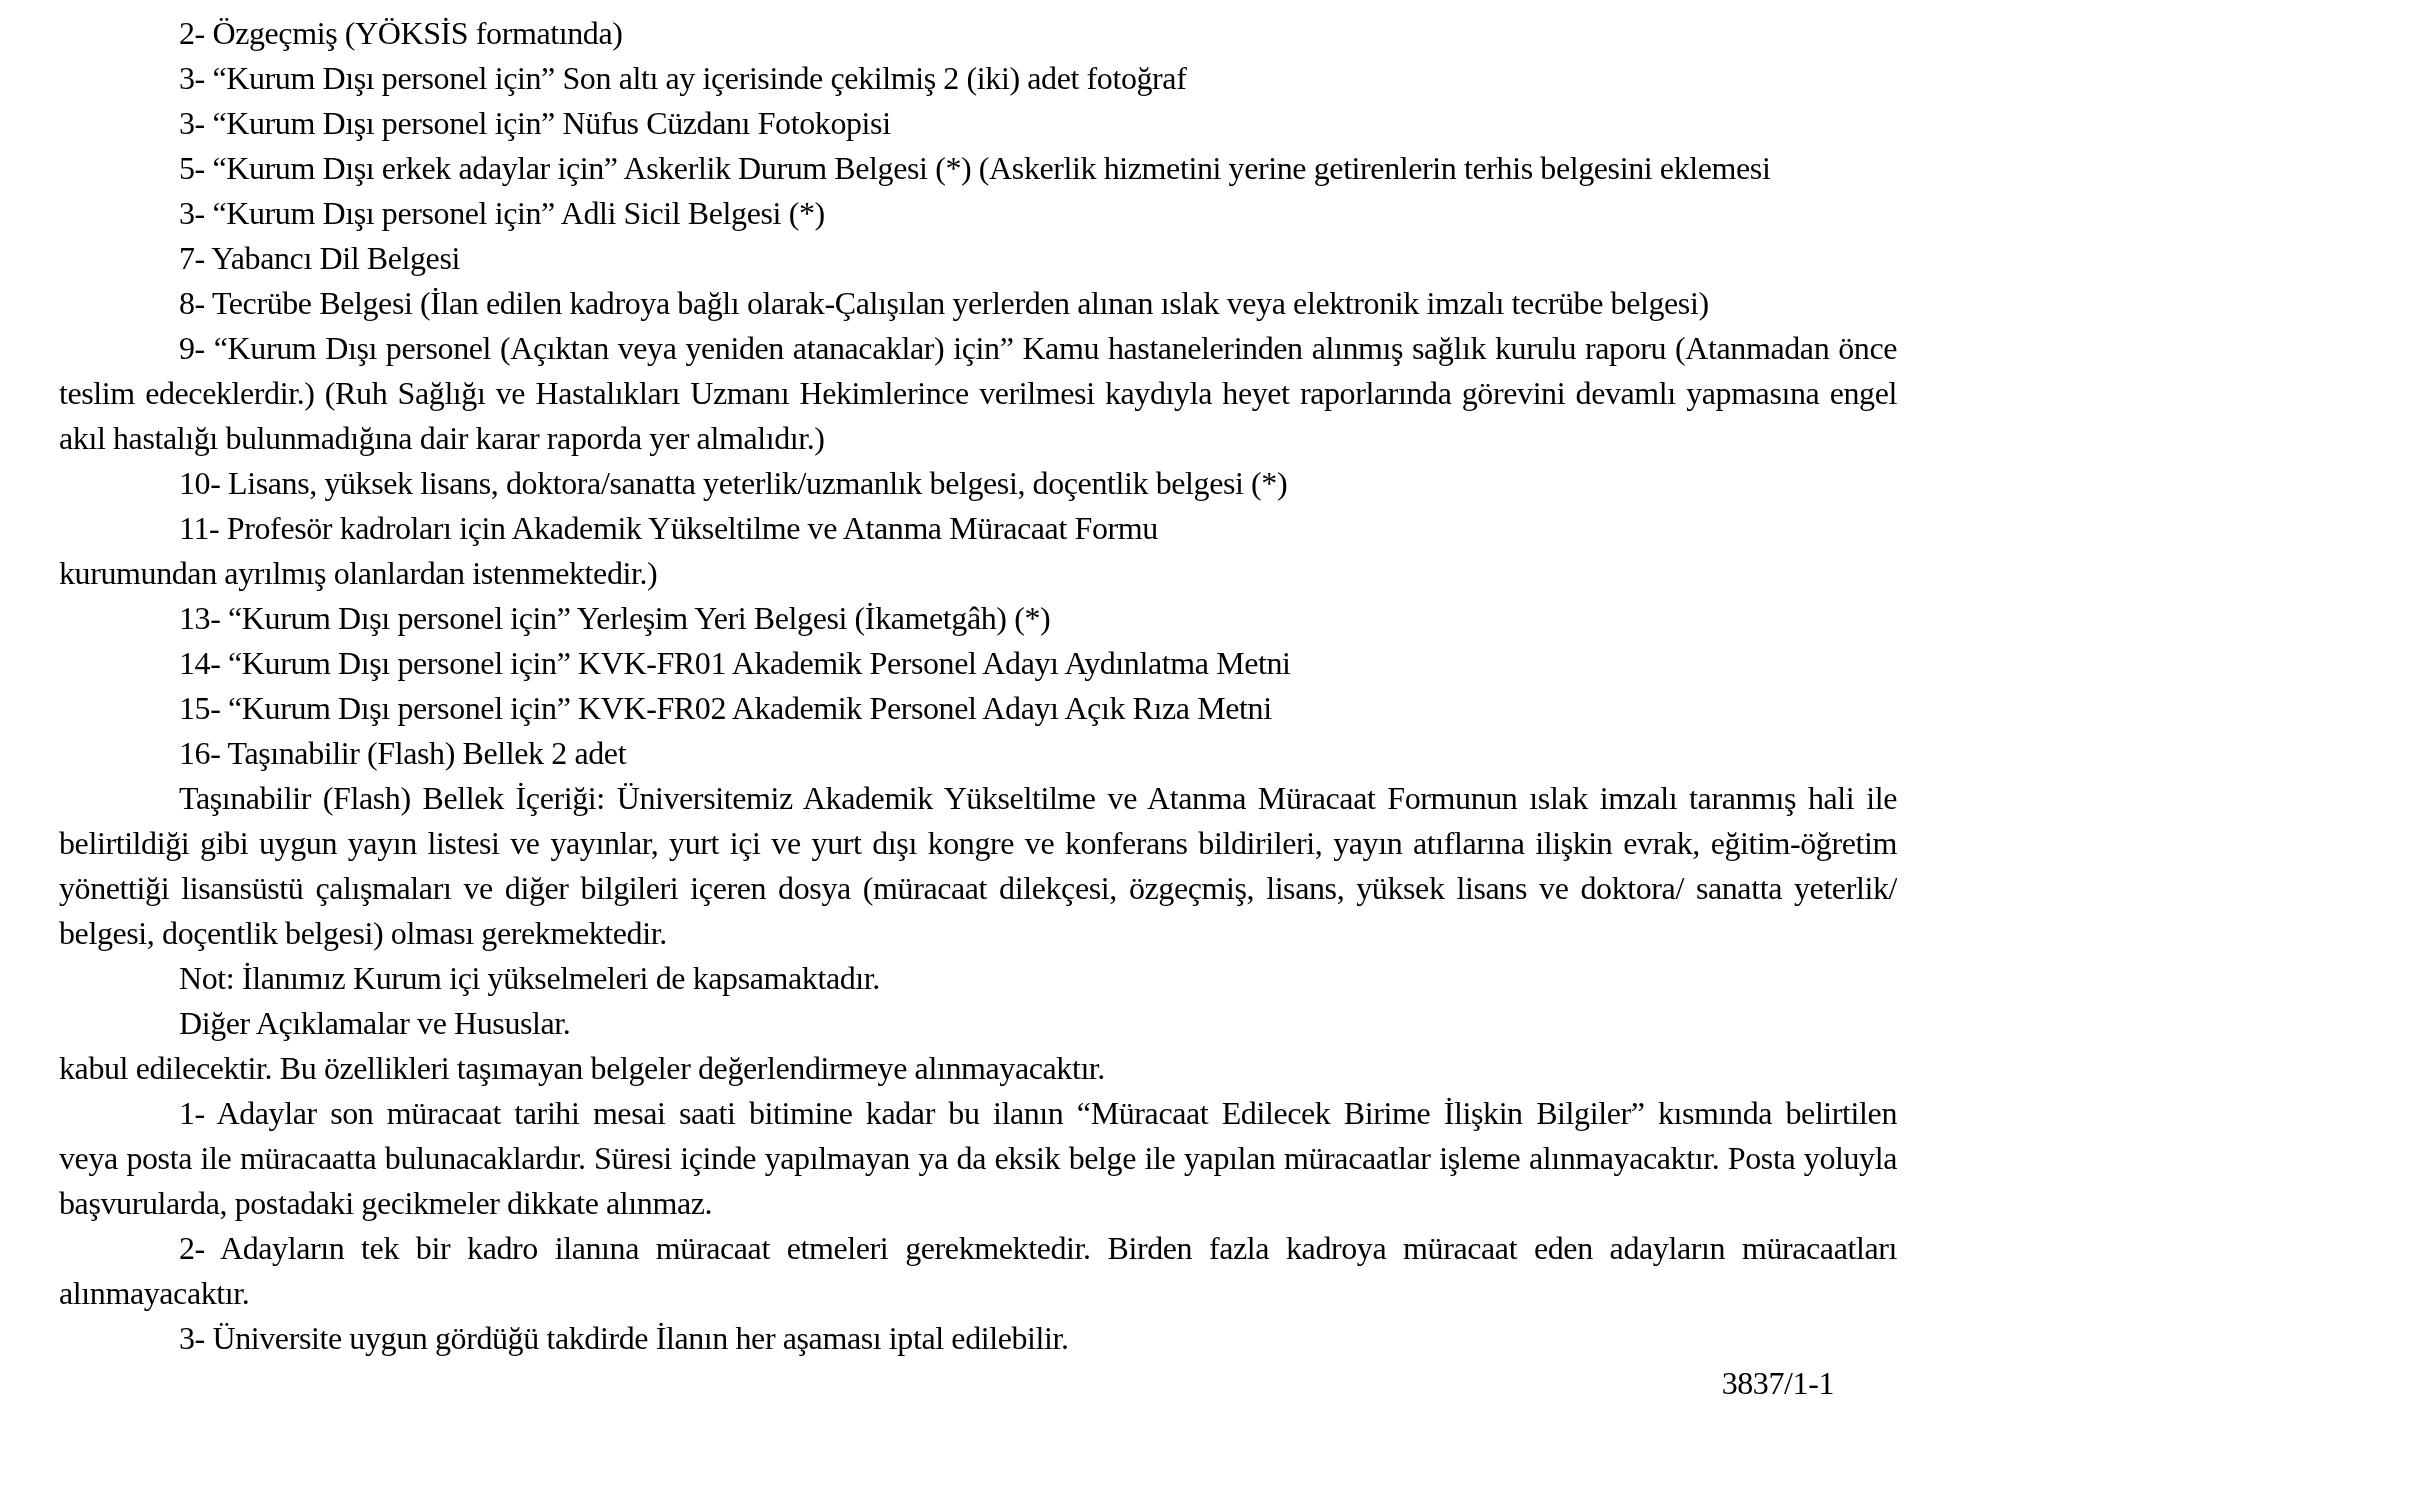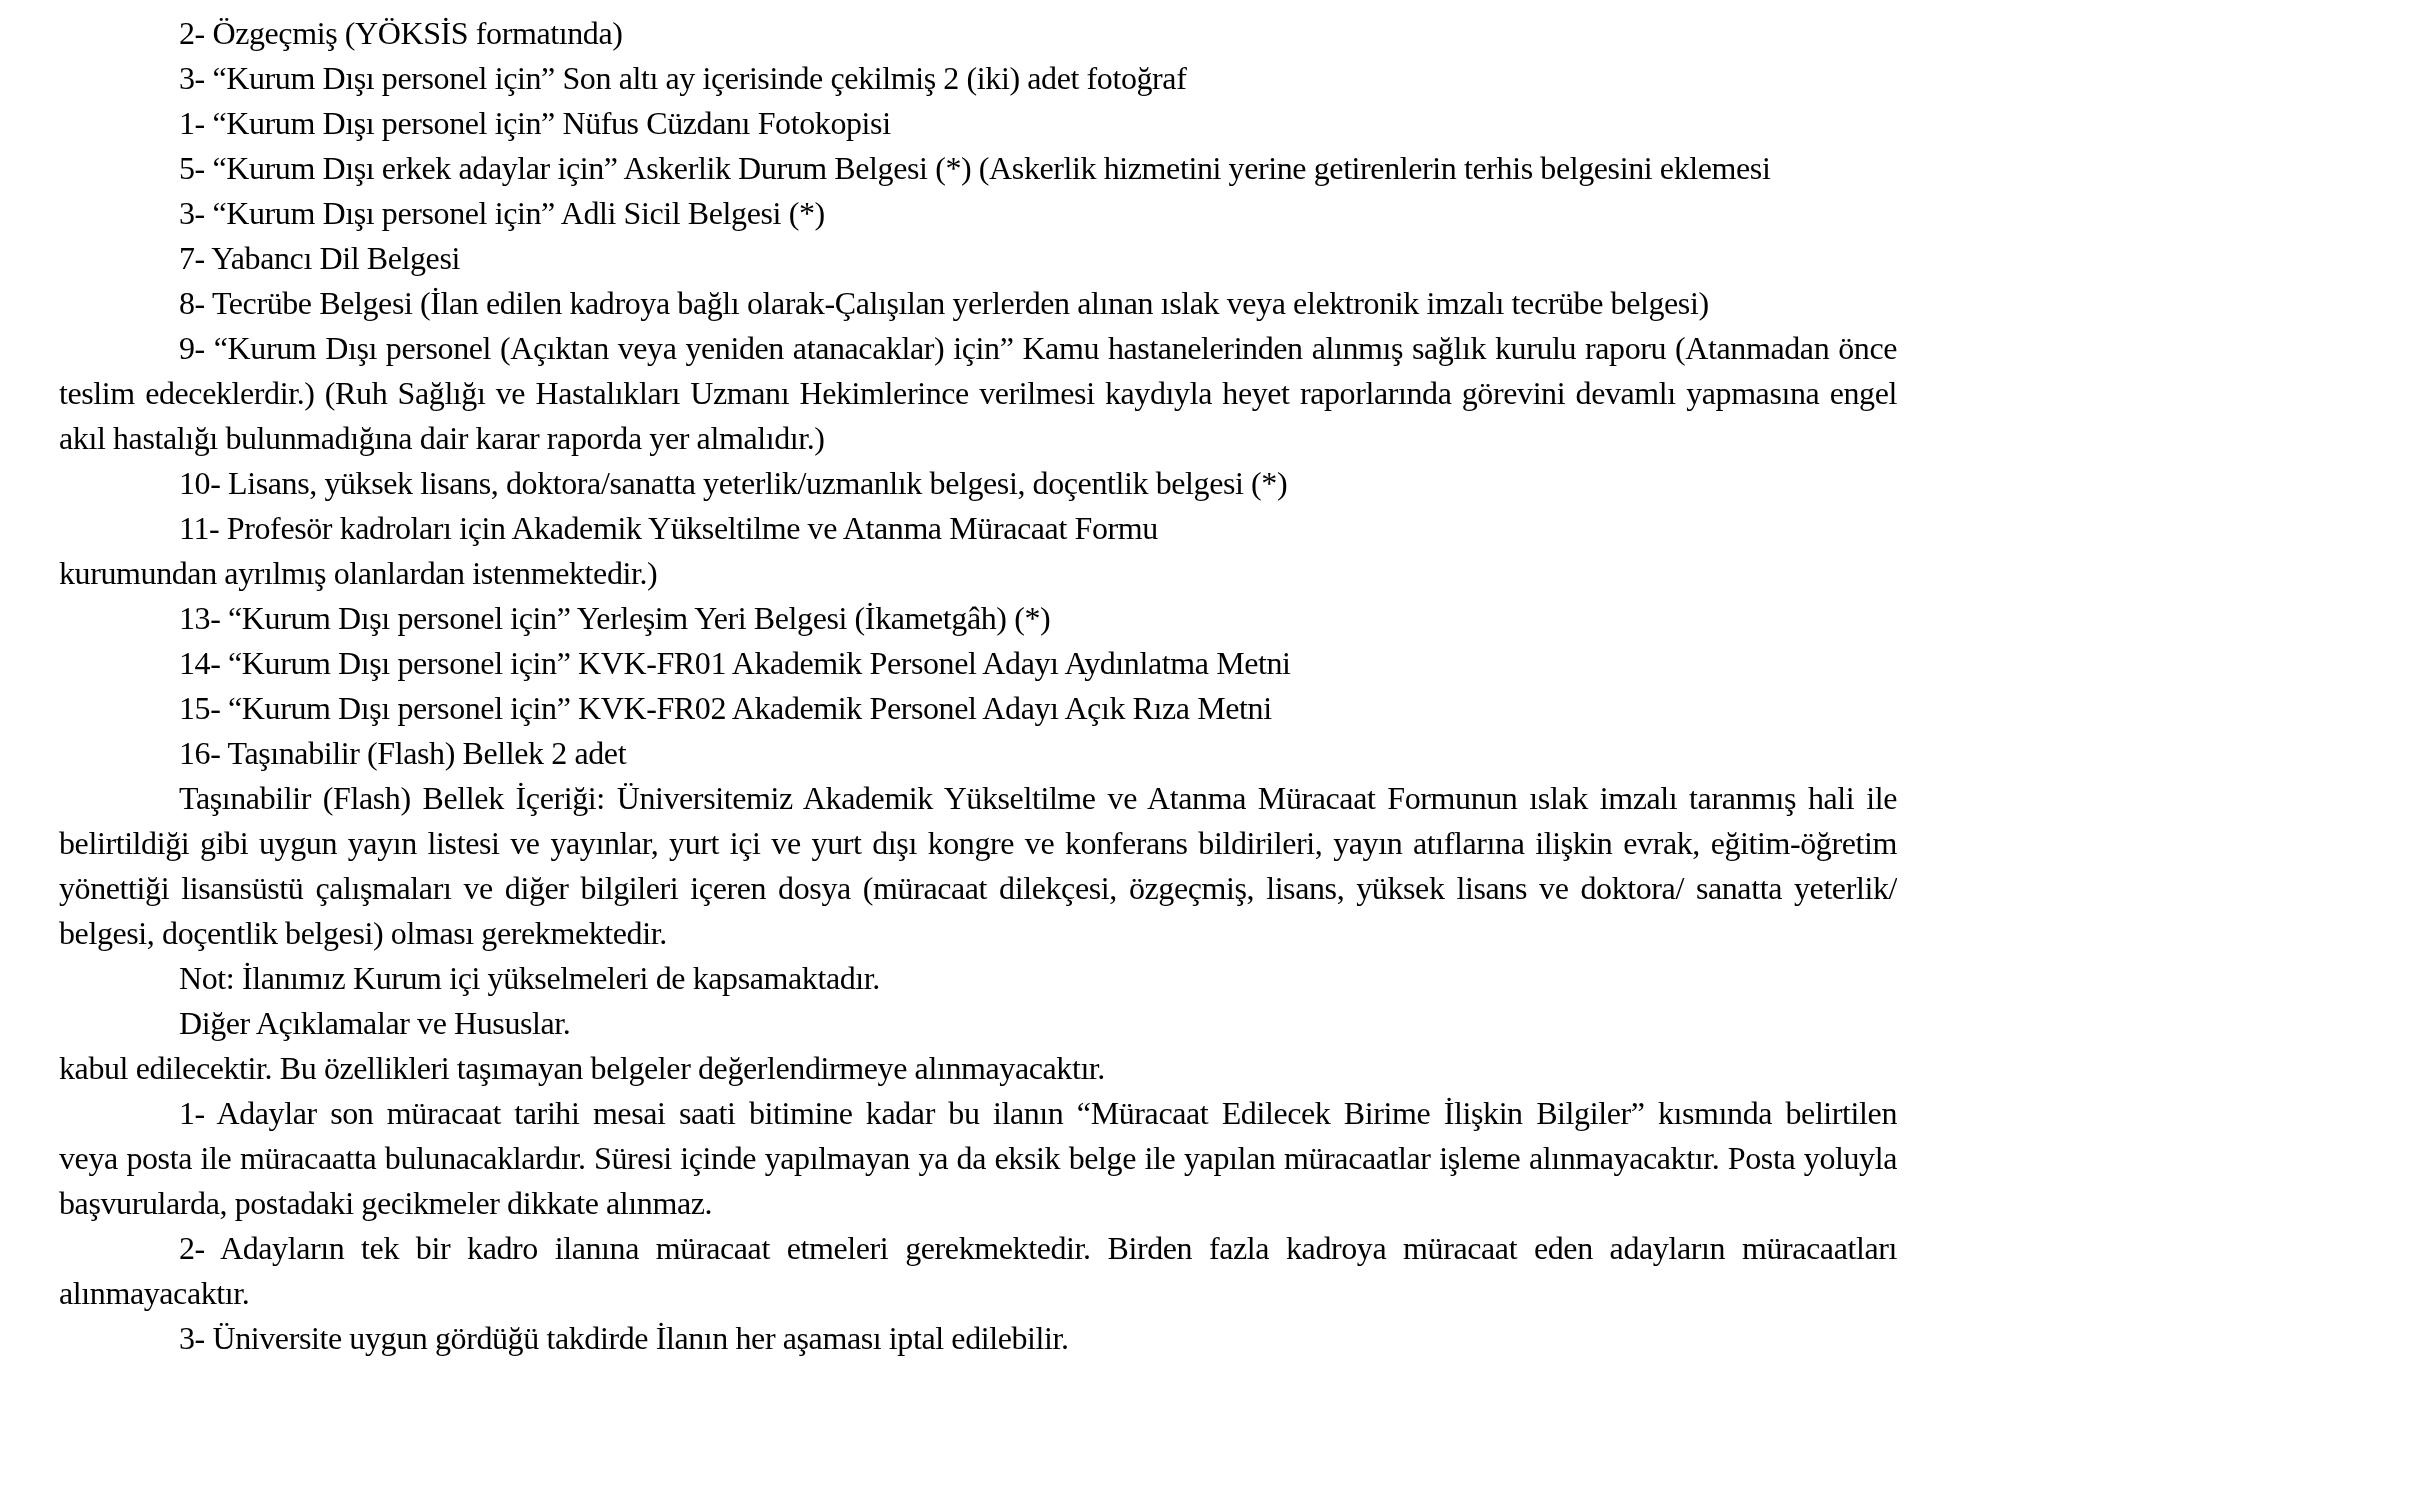--- a/index.html
+++ b/index.html
@@ -43,21 +43,21 @@
     padding-right: 63px;
   }
 </style>
 </head>
 <body style="background: rgb(255, 255, 255); color: rgb(0, 0, 0);">
 
 <main class="page">
   <div id="doc-lines">
       <div class="line indent">2- Özgeçmiş (YÖKSİS formatında)</div>
       <div class="line indent">3- “Kurum Dışı personel için” Son altı ay içerisinde çekilmiş 2 (iki) adet fotoğraf</div>
-      <div class="line indent">1- “Kurum Dışı personel için” Nüfus Cüzdanı Fotokopisi</div>
+      <div class="line indent">3- “Kurum Dışı personel için” Nüfus Cüzdanı Fotokopisi</div>
       <div class="line indent">5- “Kurum Dışı erkek adaylar için” Askerlik Durum Belgesi (*) (Askerlik hizmetini yerine getirenlerin terhis belgesini eklemesi gerekmektedir.)</div>
       <div class="line indent">3- “Kurum Dışı personel için” Adli Sicil Belgesi (*)</div>
       <div class="line indent">7- Yabancı Dil Belgesi</div>
       <div class="line indent">8- Tecrübe Belgesi (İlan edilen kadroya bağlı olarak-Çalışılan yerlerden alınan ıslak veya elektronik imzalı tecrübe belgesi)</div>
       <div class="line indent j">9- “Kurum Dışı personel (Açıktan veya yeniden atanacaklar) için” Kamu hastanelerinden alınmış sağlık kurulu raporu (Atanmadan önce ilgili birime</div>
       <div class="line j">teslim edeceklerdir.) (Ruh Sağlığı ve Hastalıkları Uzmanı Hekimlerince verilmesi kaydıyla heyet raporlarında görevini devamlı yapmasına engel olabilecek</div>
       <div class="line">akıl hastalığı bulunmadığına dair karar raporda yer almalıdır.)</div>
       <div class="line indent">10- Lisans, yüksek lisans, doktora/sanatta yeterlik/uzmanlık belgesi, doçentlik belgesi (*)</div>
       <div class="line indent">11- Profesör kadroları için Akademik Yükseltilme ve Atanma Müracaat Formu</div>
       <div class="line">kurumundan ayrılmış olanlardan istenmektedir.)</div>
@@ -71,15 +71,16 @@
       <div class="line">belgesi, doçentlik belgesi) olması gerekmektedir.</div>
       <div class="line indent">Not: İlanımız Kurum içi yükselmeleri de kapsamaktadır.</div>
       <div class="line indent">Diğer Açıklamalar ve Hususlar.</div>
       <div class="line">kabul edilecektir. Bu özellikleri taşımayan belgeler değerlendirmeye alınmayacaktır.</div>
       <div class="line indent j">1- Adaylar son müracaat tarihi mesai saati bitimine kadar bu ilanın “Müracaat Edilecek Birime İlişkin Bilgiler” kısmında belirtilen birimlere şahsen</div>
       <div class="line j">veya posta ile müracaatta bulunacaklardır. Süresi içinde yapılmayan ya da eksik belge ile yapılan müracaatlar işleme alınmayacaktır. Posta yoluyla yapılan</div>
       <div class="line">başvurularda, postadaki gecikmeler dikkate alınmaz.</div>
       <div class="line indent j">2- Adayların tek bir kadro ilanına müracaat etmeleri gerekmektedir. Birden fazla kadroya müracaat eden adayların müracaatları değerlendirmeye</div>
       <div class="line">alınmayacaktır.</div>
       <div class="line indent">3- Üniversite uygun gördüğü takdirde İlanın her aşaması iptal edilebilir.</div>
+      <div class="line right">3837/1-1</div>
     </div>
 </main>
 
 
 </body></html>

